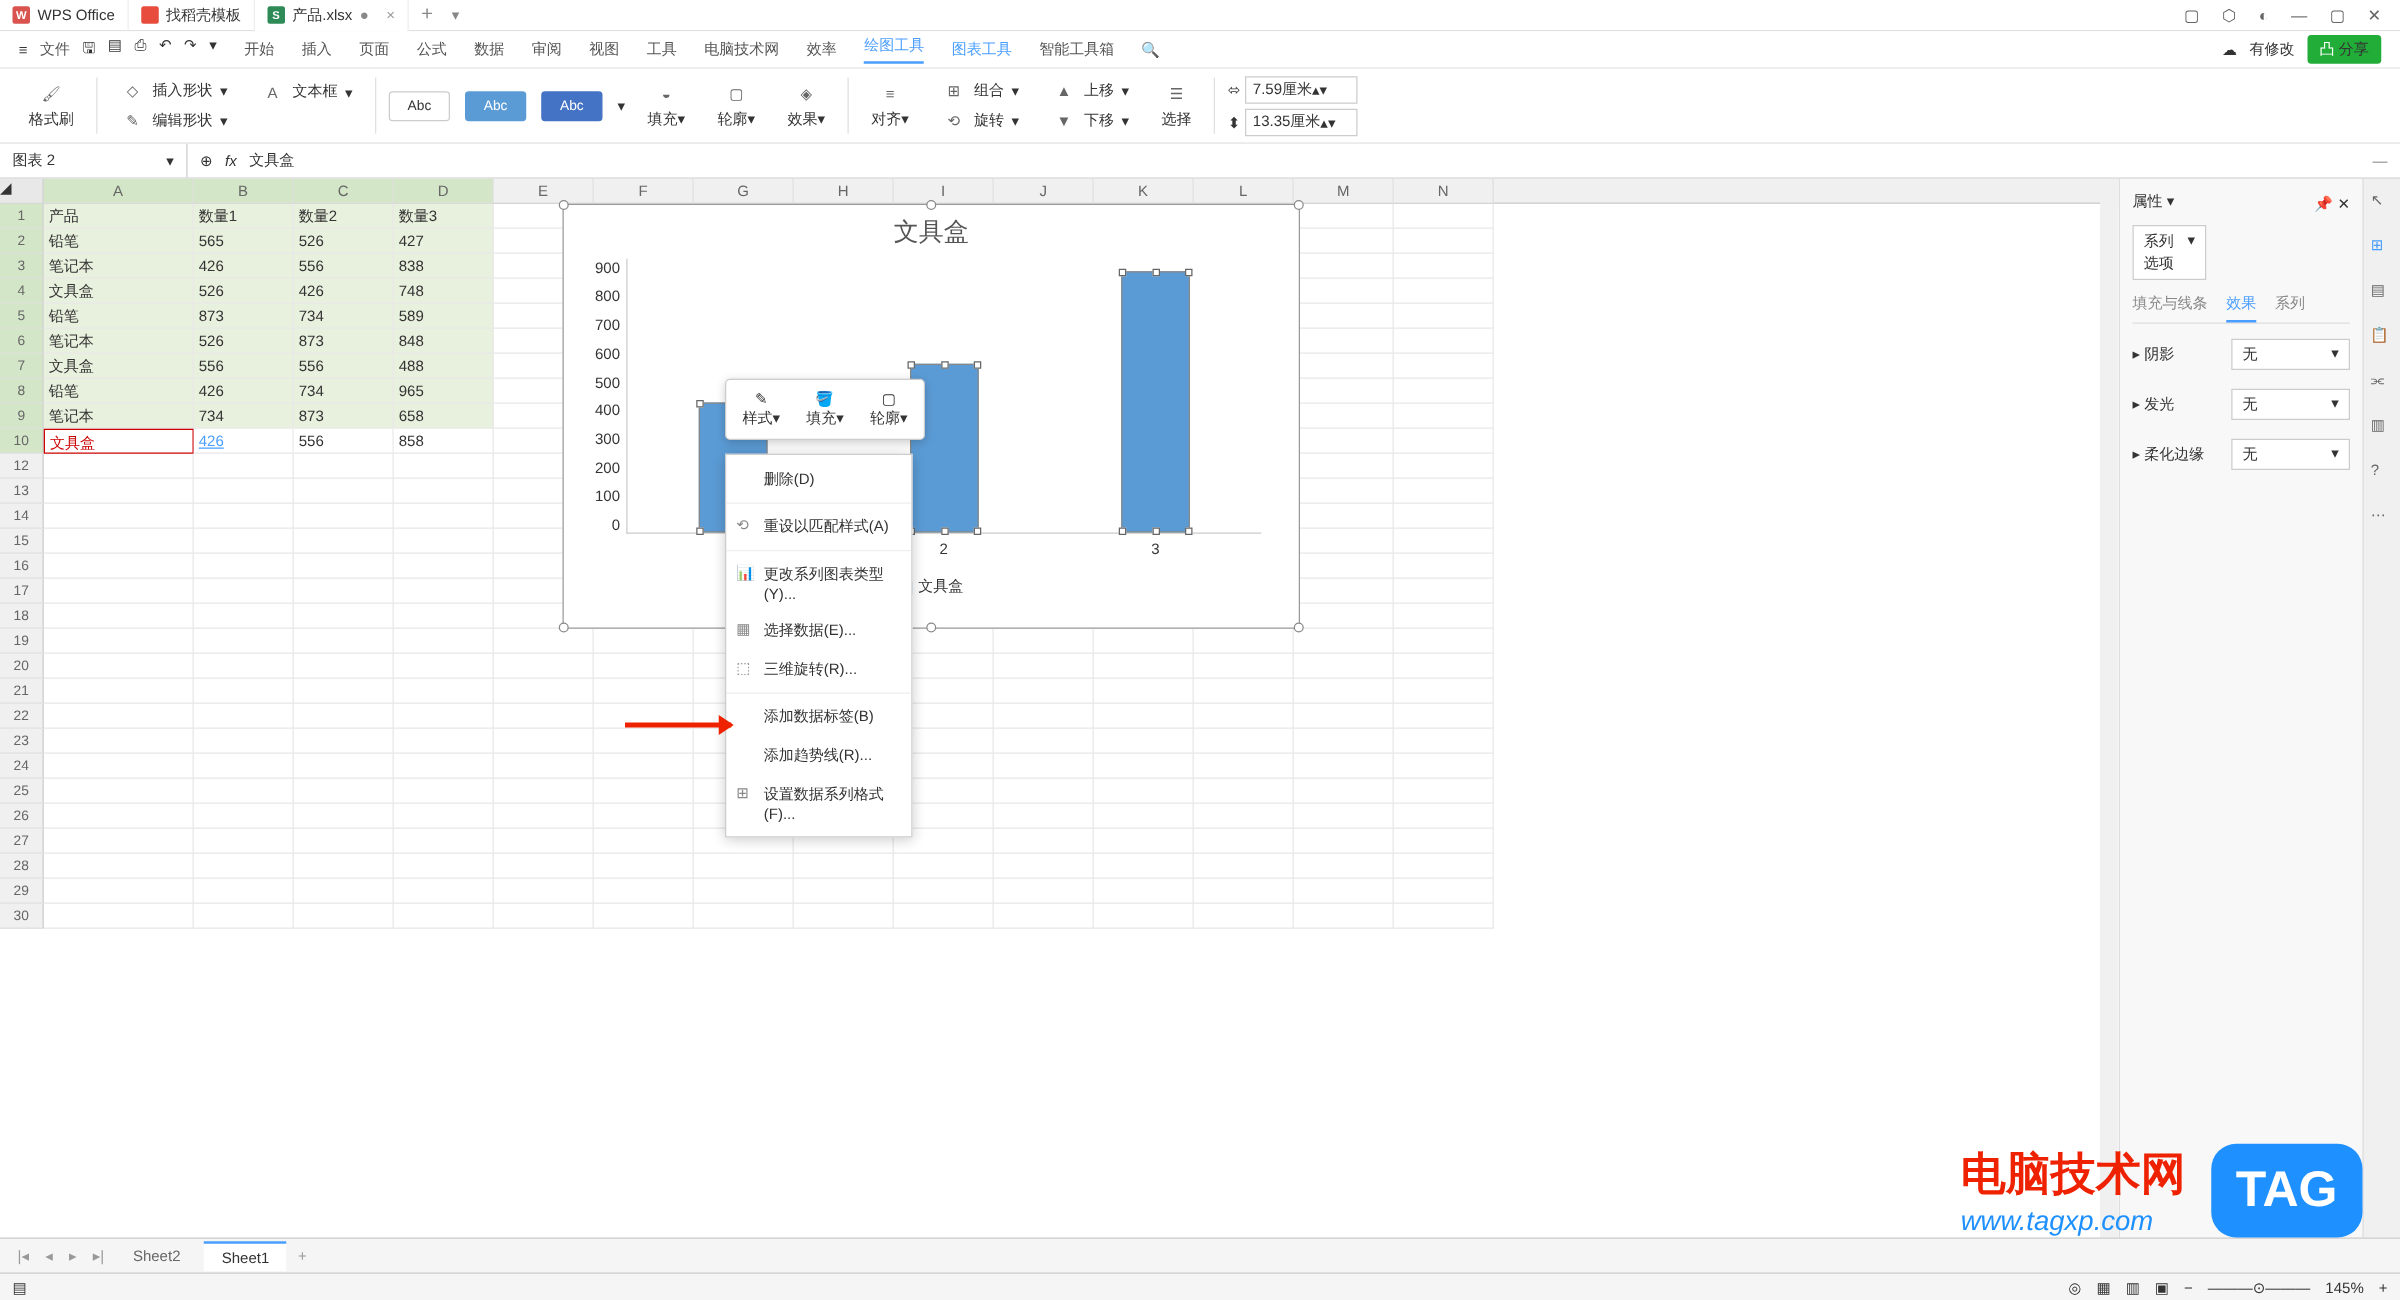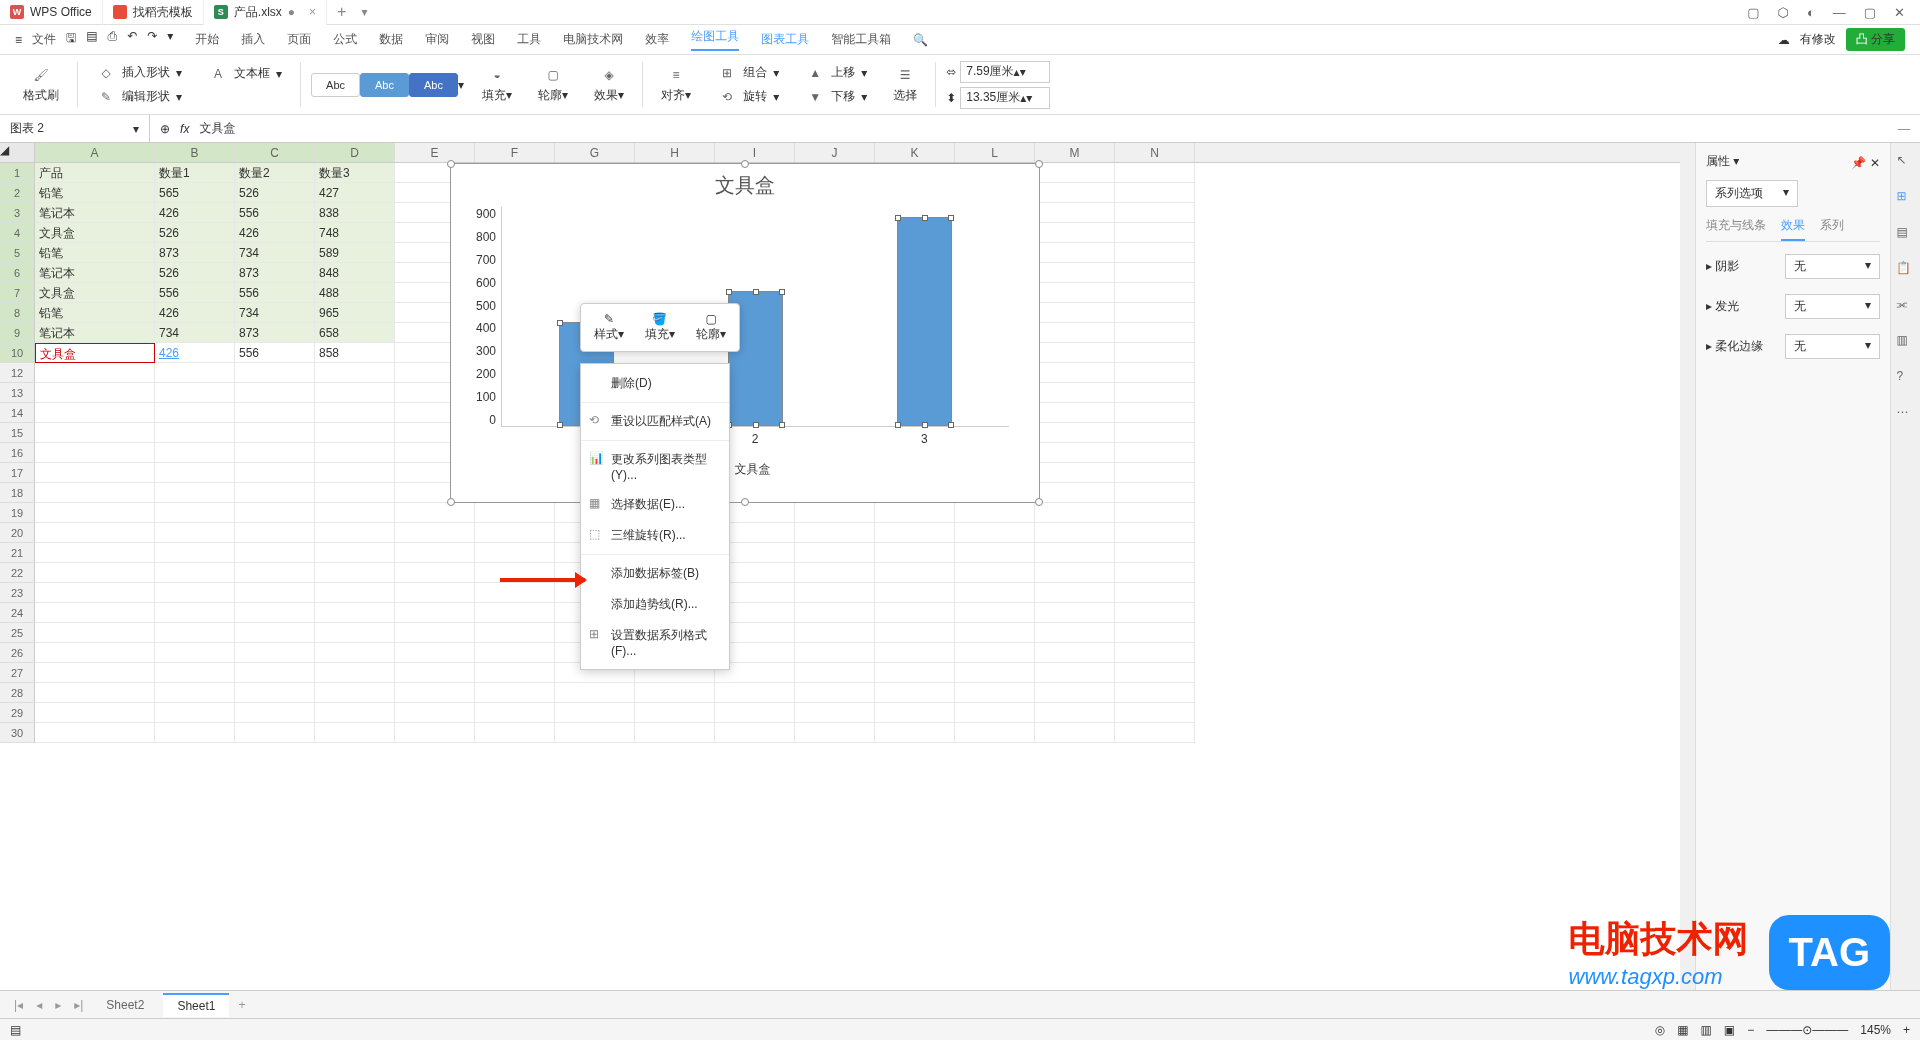--- a/index.html
+++ b/index.html
@@ -83,21 +83,21 @@
 .ctx-menu{position:absolute;left:580px;top:220px;width:150px;background:#fff;border:1px solid #ccc;box-shadow:0 2px 10px rgba(0,0,0,.2);z-index:11;padding:4px 0}
 .ctx-item{padding:7px 12px 7px 30px;position:relative;font-size:12px;color:#444}
 .ctx-item.disabled{color:#bbb}
 .ctx-sep{height:1px;background:#eee;margin:3px 0}
 .ctx-icon{position:absolute;left:8px;top:7px;width:14px;height:14px;color:#888}
 
 .red-arrow{position:absolute;left:500px;top:435px;width:85px;height:4px;background:#e20;z-index:12}
 .red-arrow:after{content:"";position:absolute;right:-10px;top:-6px;border:8px solid transparent;border-left:12px solid #e20}
 
 .rp-title{display:flex;justify-content:space-between;align-items:flex-end;margin-bottom:10px;color:#666}
-.rp-select{border:1px solid #ccc;padding:4px 8px;background:#fff;display:flex;justify-content:space-between;width:92px;margin-bottom:10px}
+.rp-select{border:1px solid #ccc;padding:4px 8px;background:#fff;display:flex;justify-content:space-between;width:59px;margin-bottom:10px}
 .rp-tabs{display:flex;gap:15px;border-bottom:1px solid #ddd;margin-bottom:12px;font-size:12px}
 .rp-tab{padding-bottom:5px;color:#888}
 .rp-tab.active{color:#4a9eff;border-bottom:2px solid #4a9eff}
 .rp-row{display:flex;justify-content:space-between;align-items:center;margin-bottom:15px}
 .rp-dd{border:1px solid #ccc;padding:3px 8px;width:95px;background:#fff;display:flex;justify-content:space-between;font-size:11px}
 
 .sheet-tabs{position:absolute;bottom:22px;left:0;right:0;height:28px;background:#f5f5f5;border-top:1px solid #ccc;display:flex;align-items:center;padding:0 10px;gap:5px}
 .st-nav{color:#999;padding:0 4px}
 .st-tab{padding:4px 14px;color:#666}
 .st-tab.active{background:#fff;border-top:2px solid #4a9eff;color:#333}
@@ -196,21 +196,21 @@
   </div>
   <div style="display:flex;flex-direction:column;gap:4px">
     <div class="rgroup h">
         <span class="ricon">A</span>
         <span>文本框</span>
         <span>▾</span>
       </div>
     <div style="height:18px"></div>
   </div>
   <div class="sep"></div>
-  <div style="display:flex;gap:0;align-items:center">
+  <div style="display:flex;gap:12px;align-items:center">
     <span class="abc-btn">Abc</span>
     <span class="abc-btn blue">Abc</span>
     <span class="abc-btn dark">Abc</span>
     <span>▾</span>
   </div>
   <div class="rgroup">
       <div class="ricon">◒</div>
       <span><span>填充</span>▾</span>
     </div>
   <div class="rgroup">

